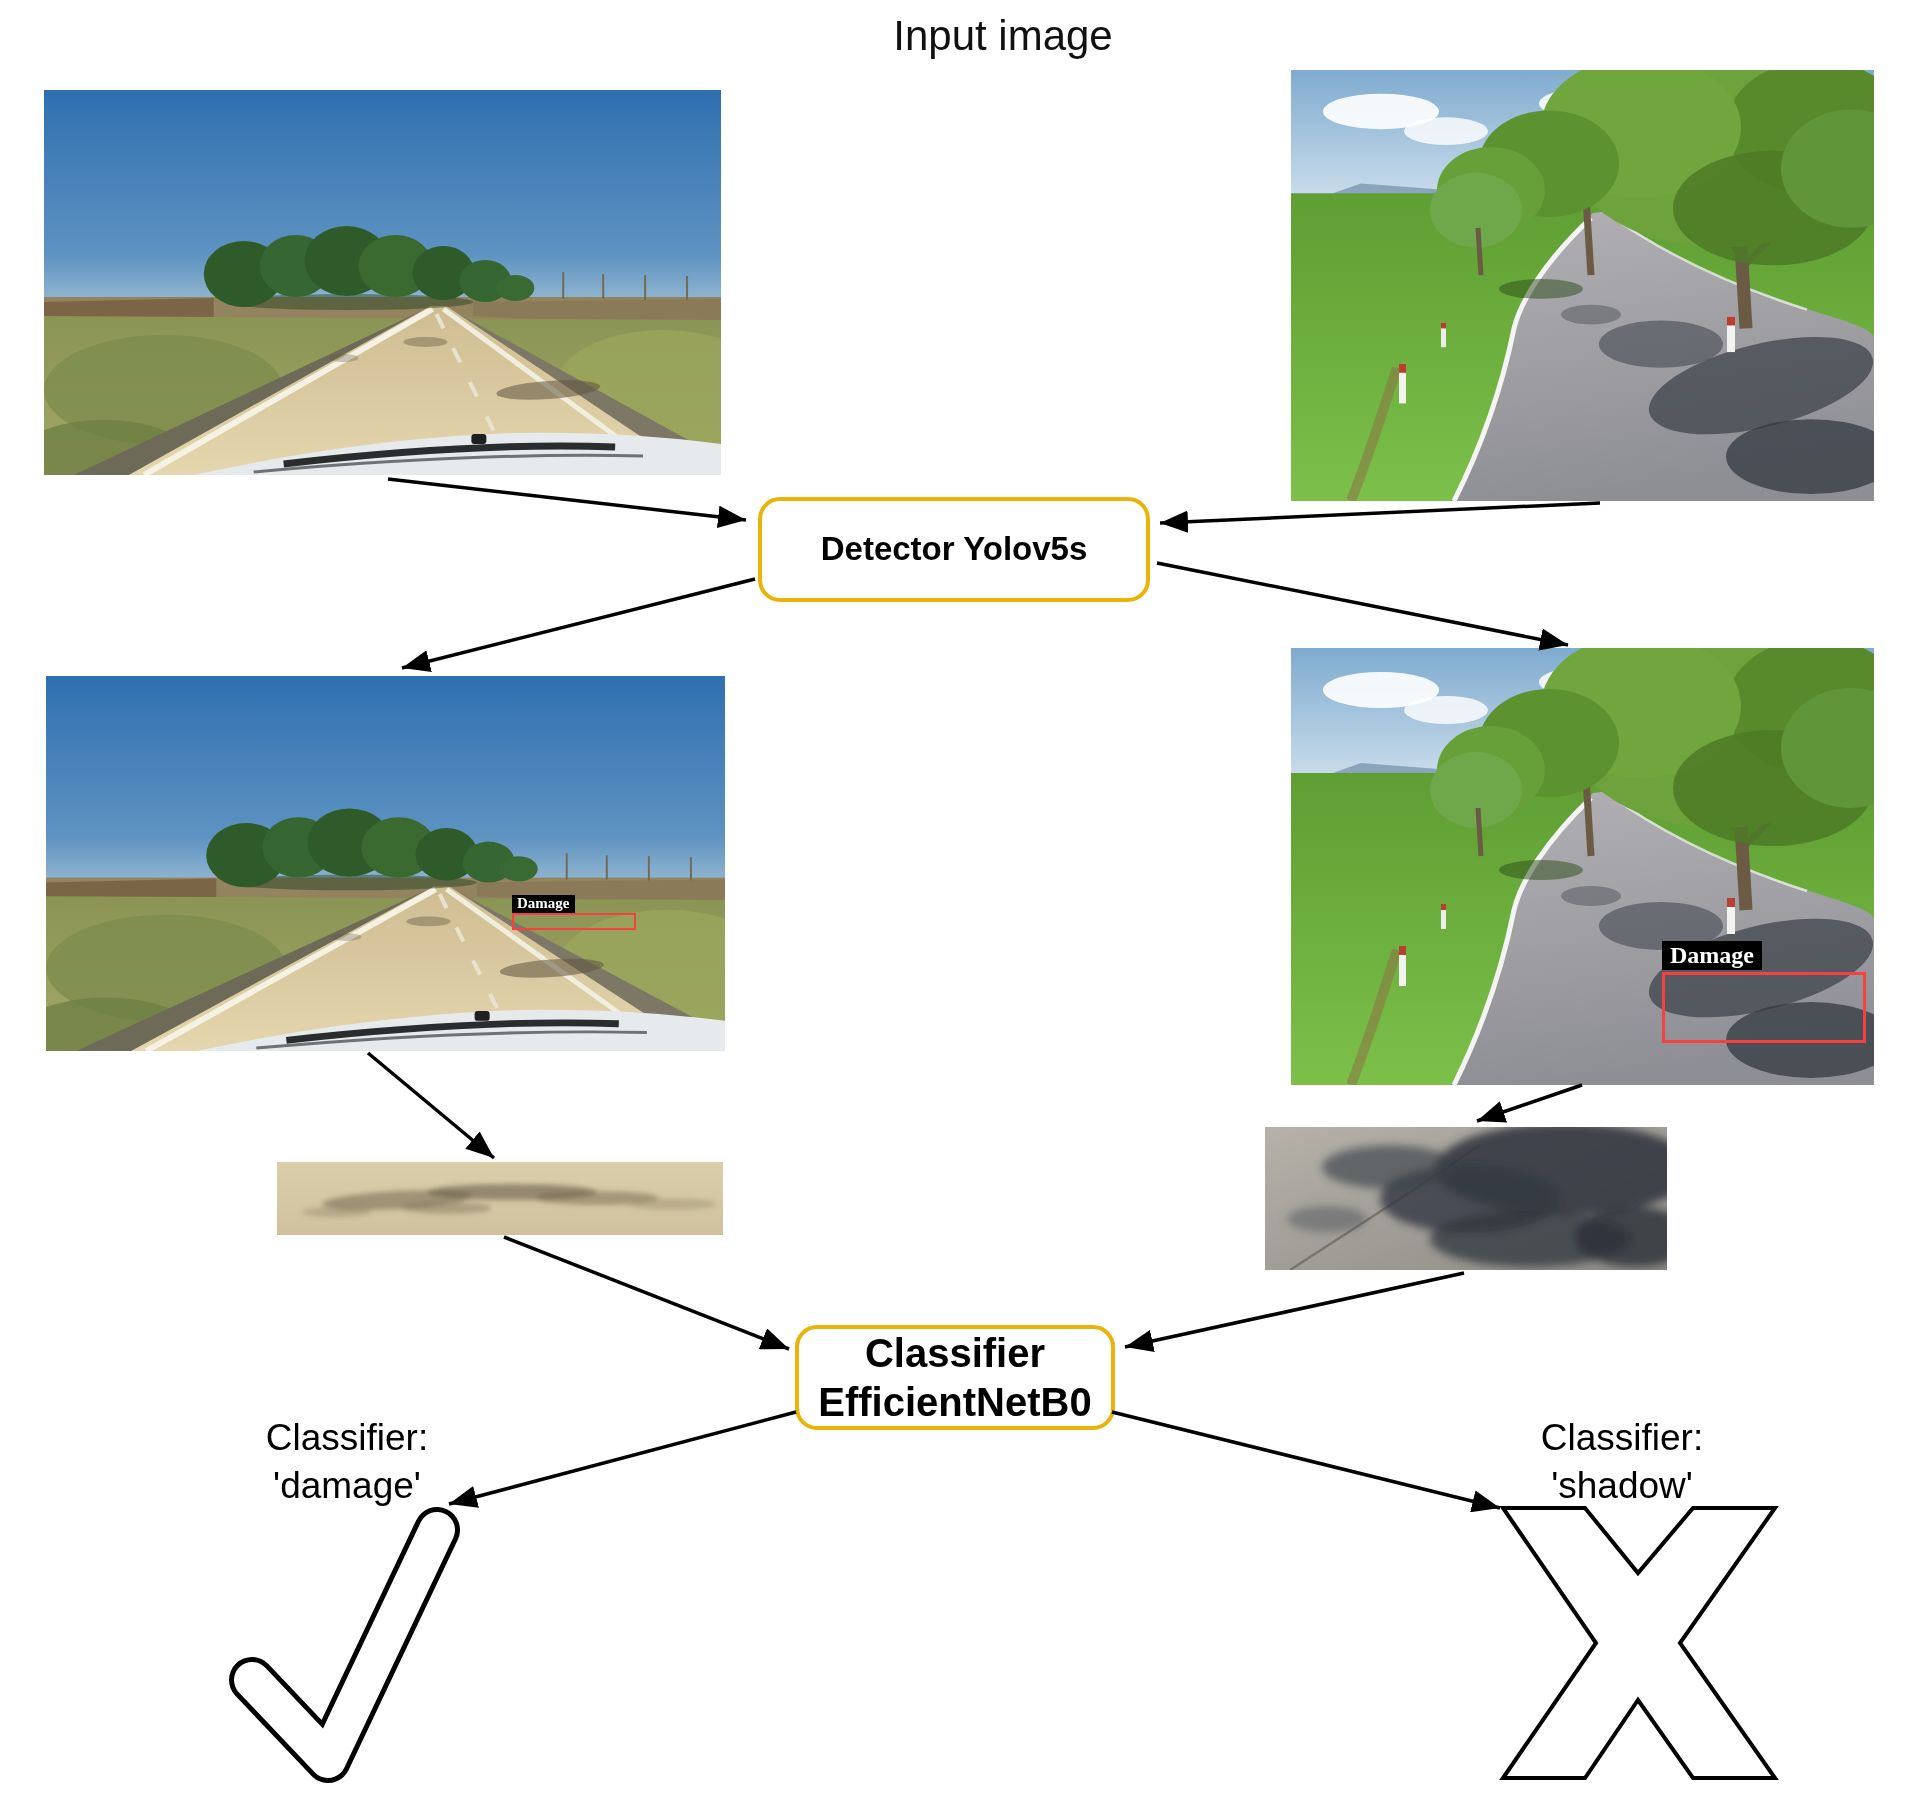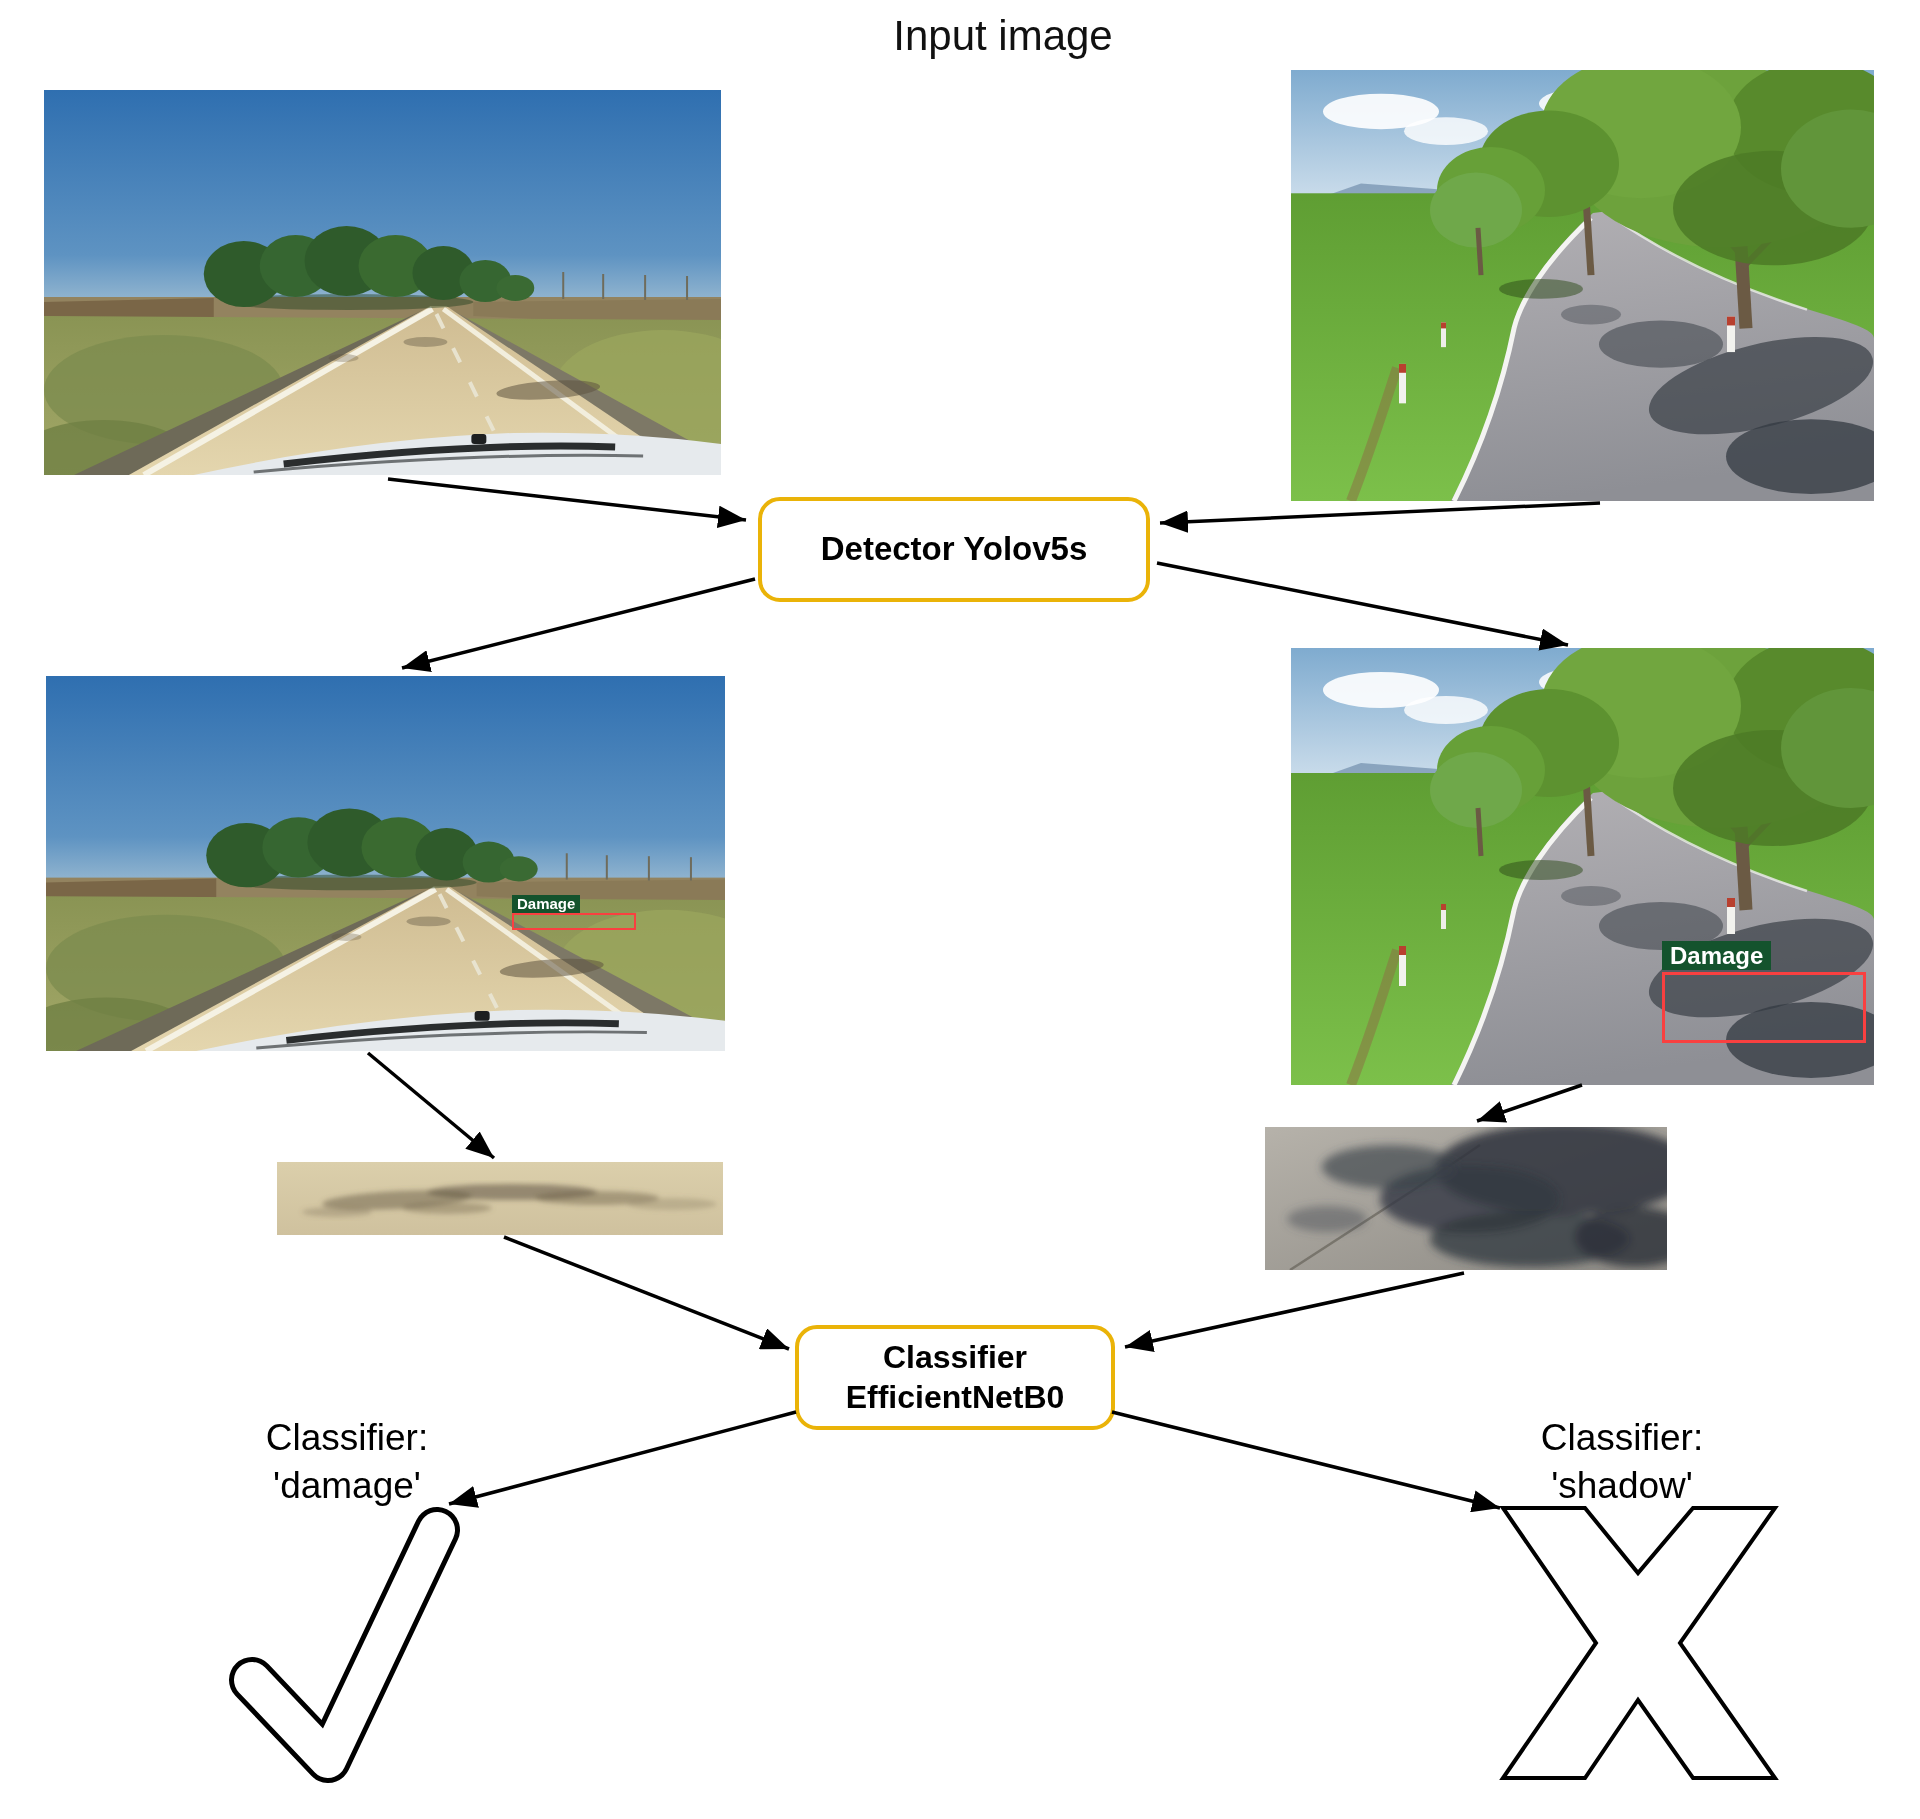--- a/index.html
+++ b/index.html
@@ -5,35 +5,35 @@
   html,body{margin:0;padding:0;background:#ffffff;}
   body{width:1920px;height:1819px;position:relative;font-family:"Liberation Sans",sans-serif;color:#000;overflow:hidden;}
   .abs{position:absolute;margin-left:47px;}
   #page-title{left:956px;top:12px;transform:translateX(-50%);font-size:42px;color:#111;white-space:nowrap;}
   .photo{position:absolute;overflow:hidden;background:#ccc;}
   .photo svg{display:block;width:100%;height:100%;}
   .node-box{position:absolute;box-sizing:border-box;border:4px solid #eab308;border-radius:22px;background:#fff;
             display:flex;flex-direction:column;align-items:center;justify-content:center;text-align:center;
             font-weight:bold;font-size:33px;line-height:1.22;}
   .caption{position:absolute;transform:translateX(-50%);text-align:center;font-size:37px;line-height:1.3;white-space:nowrap;}
-  .det-label{position:absolute;background:#14532d;color:#fff;font-weight:bold;white-space:nowrap;line-height:1.05;}
+  .det-label{position:absolute;background:#000000;color:#fff;font-weight:bold;white-space:nowrap;line-height:1.05;font-family:Liberation Serif, serif;}
   .det-box{position:absolute;box-sizing:border-box;border-style:solid;border-color:#f94040;background:transparent;}
   #damage-label-left{left:512px;top:895px;font-size:15px;padding:1px 5px;}
   #damage-bbox-left{left:512px;top:913px;width:124px;height:17px;border-width:2px;}
   #damage-label-right{left:1662px;top:941px;font-size:24px;padding:2px 8px;}
   #damage-bbox-right{left:1662px;top:972px;width:204px;height:71px;border-width:3px;}
   #overlay{position:absolute;left:0;top:0;width:1920px;height:1819px;pointer-events:none;}
   #input-image-left{left:44px;top:90px;width:677px;height:385px;}
   #detection-image-left{left:46px;top:676px;width:679px;height:375px;}
   #input-image-right{left:1291px;top:70px;width:583px;height:431px;}
   #detection-image-right{left:1291px;top:648px;width:583px;height:437px;}
   #crop-image-damage{left:277px;top:1162px;width:446px;height:73px;}
   #crop-image-shadow{left:1265px;top:1127px;width:402px;height:143px;}
   #detector-box{left:758px;top:497px;width:392px;height:105px;}
-  #classifier-box{left:795px;top:1325px;width:320px;height:105px;font-size:32px;}
+  #classifier-box{left:795px;top:1325px;width:320px;height:105px;font-size:40px;}
   #result-caption-left{left:347px;top:1414px;}
   #result-caption-right{left:1622px;top:1414px;}
 </style>
 </head>
 <body>
 
 <svg width="0" height="0" style="position:absolute" aria-hidden="true">
   <defs>
     <linearGradient id="skyA" x1="0" y1="0" x2="0" y2="1">
       <stop offset="0" stop-color="#2f6fb0"></stop>

